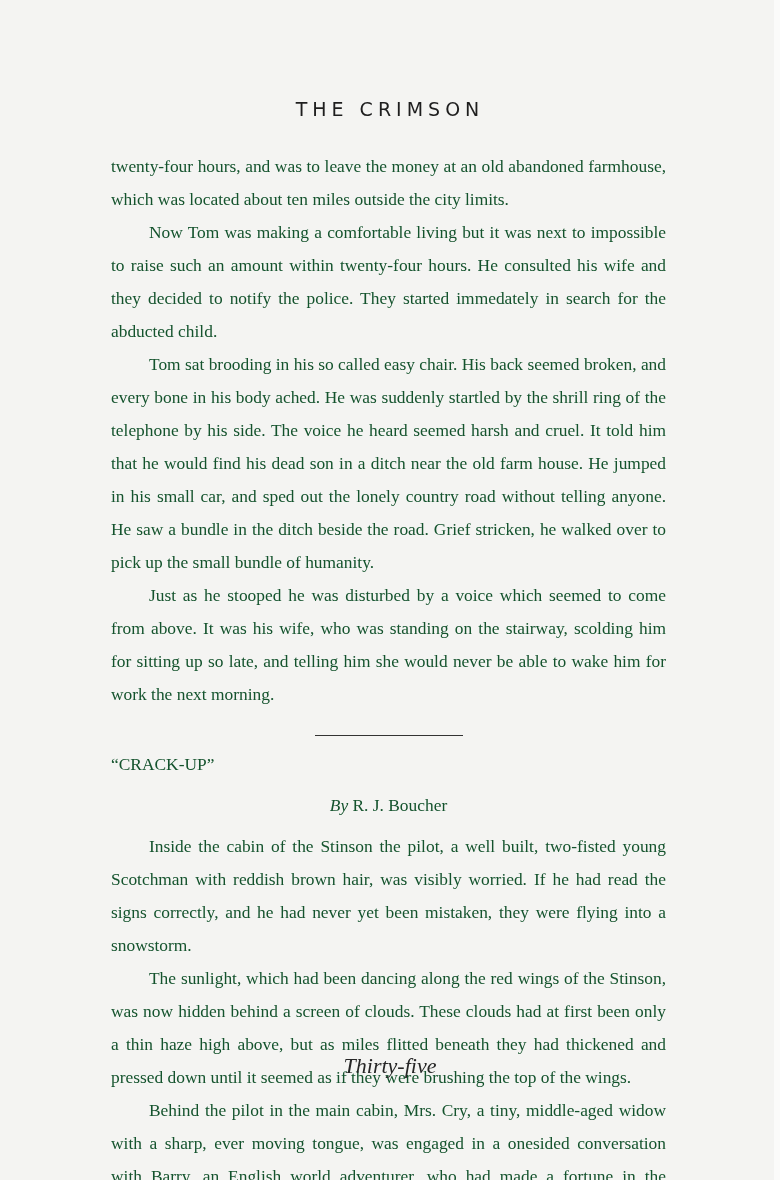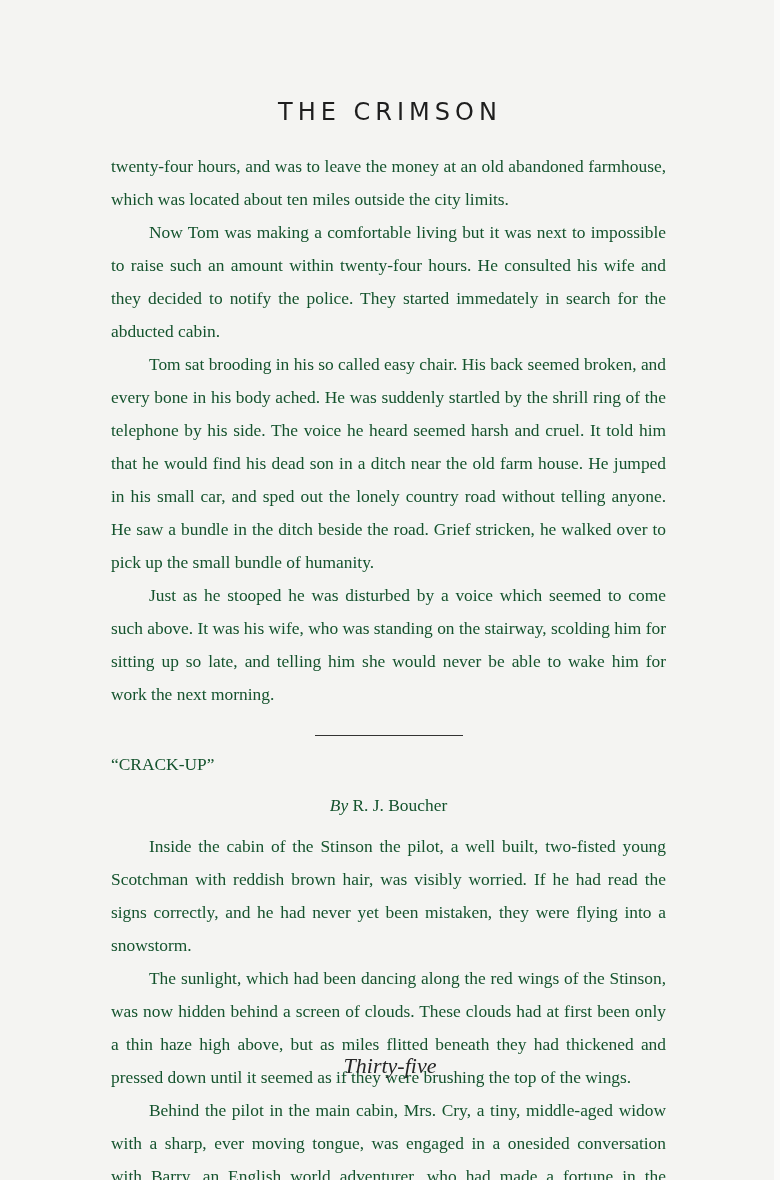--- a/index.html
+++ b/index.html
@@ -11,21 +11,21 @@
     color: #222;
   }
   .page-edge {
     position: absolute; top: 0; right: 0; width: 6px; height: 1180px;
     background: #fbfbfa;
   }
   .running-head {
     position: absolute; top: 98px; left: 0; width: 780px;
     text-align: center;
     font-family: "DejaVu Sans", sans-serif;
-    font-size: 24px; letter-spacing: 5px;
+    font-size: 19px; letter-spacing: 5px;
     color: #1e1e1e;
   }
   .body-text {
     position: absolute; left: 111px; top: 150px; width: 555px;
     font-family: "Liberation Serif", serif;
     font-size: 17.4px; line-height: 33px;
     color: #14532d;
     text-align: justify;
   }
   .body-text p { margin: 0; text-indent: 38px; }
@@ -52,23 +52,23 @@
 </style>
 </head>
 <body>
 
 <div class="page-edge"></div>
 
 <div class="running-head">THE CRIMSON</div>
 
 <div class="body-text">
   <p class="noindent">twenty-four hours, and was to leave the money at an old abandoned farmhouse, which was located about ten miles outside the city limits.</p>
-  <p>Now Tom was making a comfortable living but it was next to impossible to raise such an amount within twenty-four hours. He consulted his wife and they decided to notify the police. They started immedately in search for the abducted cabin.</p>
+  <p>Now Tom was making a comfortable living but it was next to impossible to raise such an amount within twenty-four hours. He consulted his wife and they decided to notify the police. They started immedately in search for the abducted child.</p>
   <p>Tom sat brooding in his so called easy chair. His back seemed broken, and every bone in his body ached. He was suddenly startled by the shrill ring of the telephone by his side. The voice he heard seemed harsh and cruel. It told him that he would find his dead son in a ditch near the old farm house. He jumped in his small car, and sped out the lonely country road without telling anyone. He saw a bundle in the ditch beside the road. Grief stricken, he walked over to pick up the small bundle of humanity.</p>
-  <p>Just as he stooped he was disturbed by a voice which seemed to come such above. It was his wife, who was standing on the stairway, scolding him for sitting up so late, and telling him she would never be able to wake him for work the next morning.</p>
+  <p>Just as he stooped he was disturbed by a voice which seemed to come from above. It was his wife, who was standing on the stairway, scolding him for sitting up so late, and telling him she would never be able to wake him for work the next morning.</p>
 
   <div class="rule"></div>
 
   <div class="story-title">“CRACK-UP”</div>
   <div class="byline">
     <i>By</i>
     <span>R. J. Boucher</span>
   </div>
 
   <p>Inside the cabin of the Stinson the pilot, a well built, two-fisted young Scotchman with reddish brown hair, was visibly worried. If he had read the signs correctly, and he had never yet been mistaken, they were flying into a snowstorm.</p>

